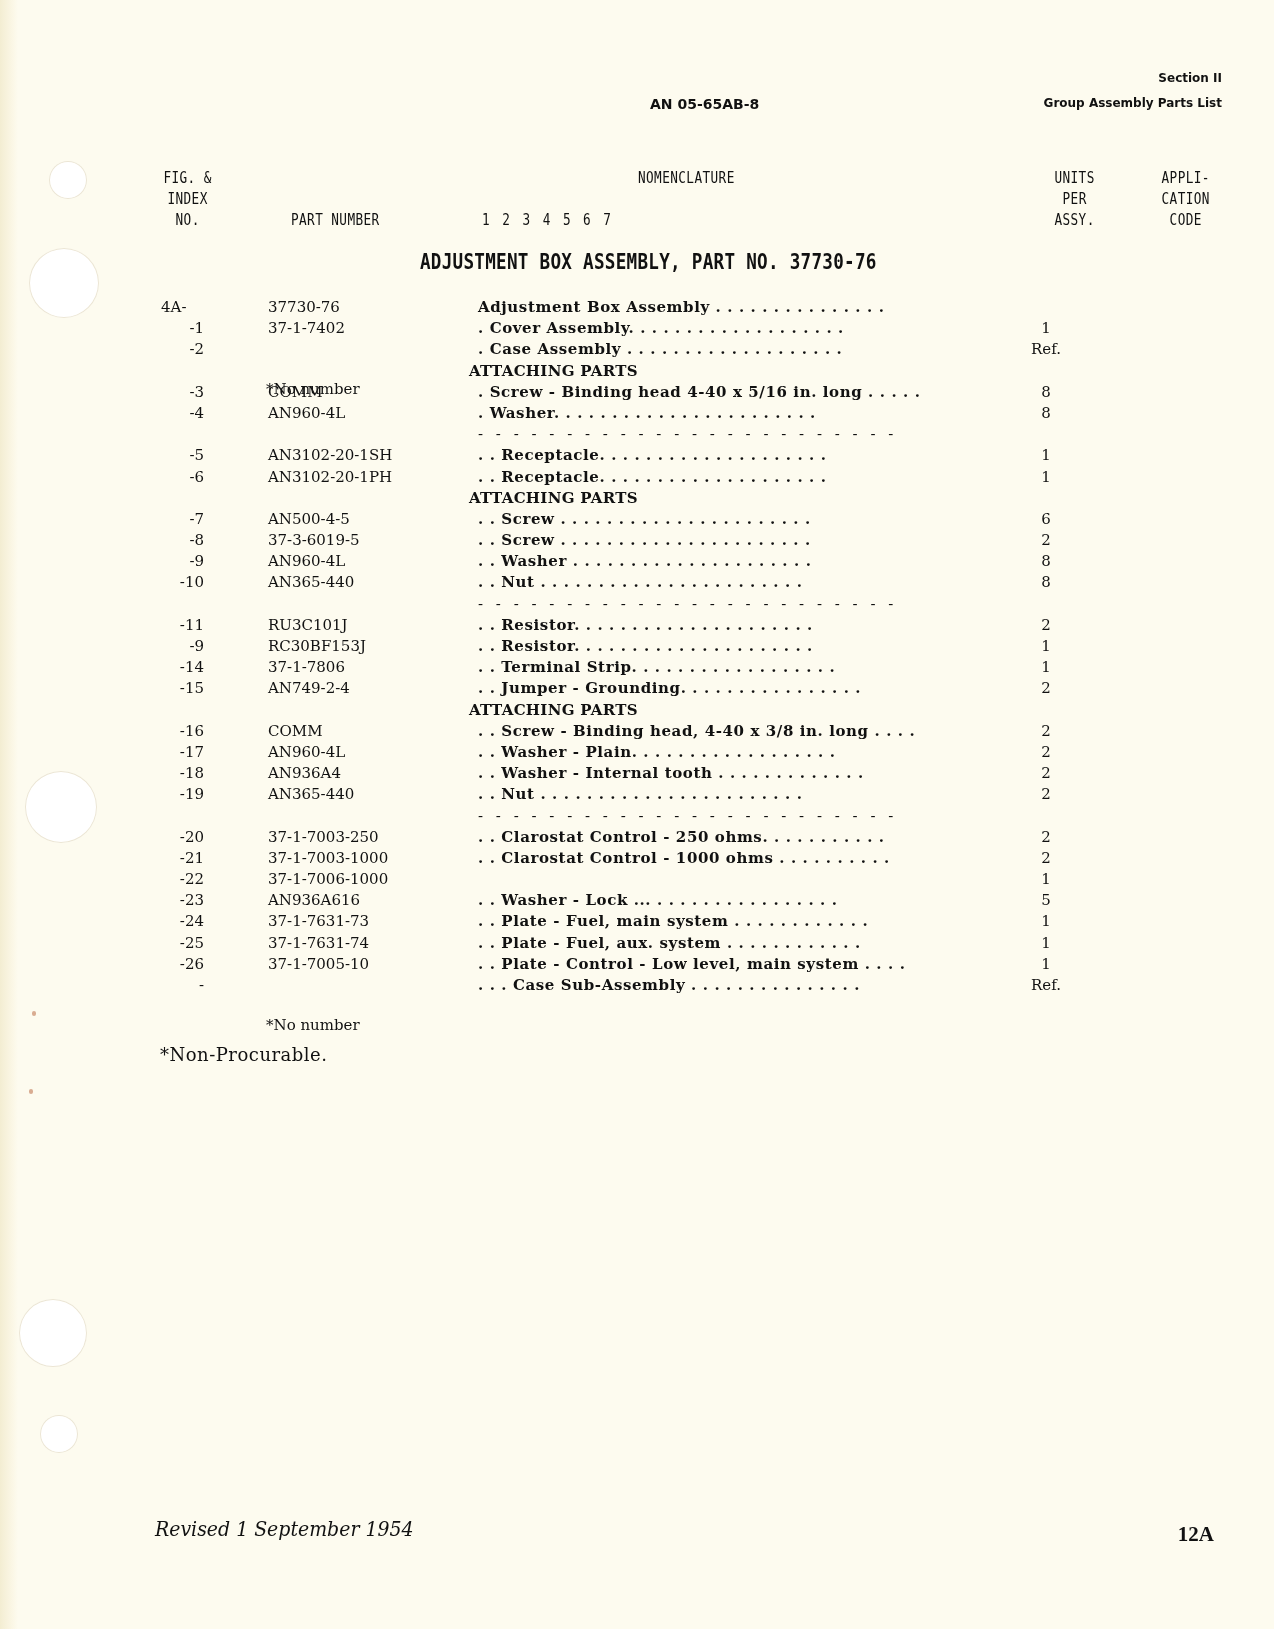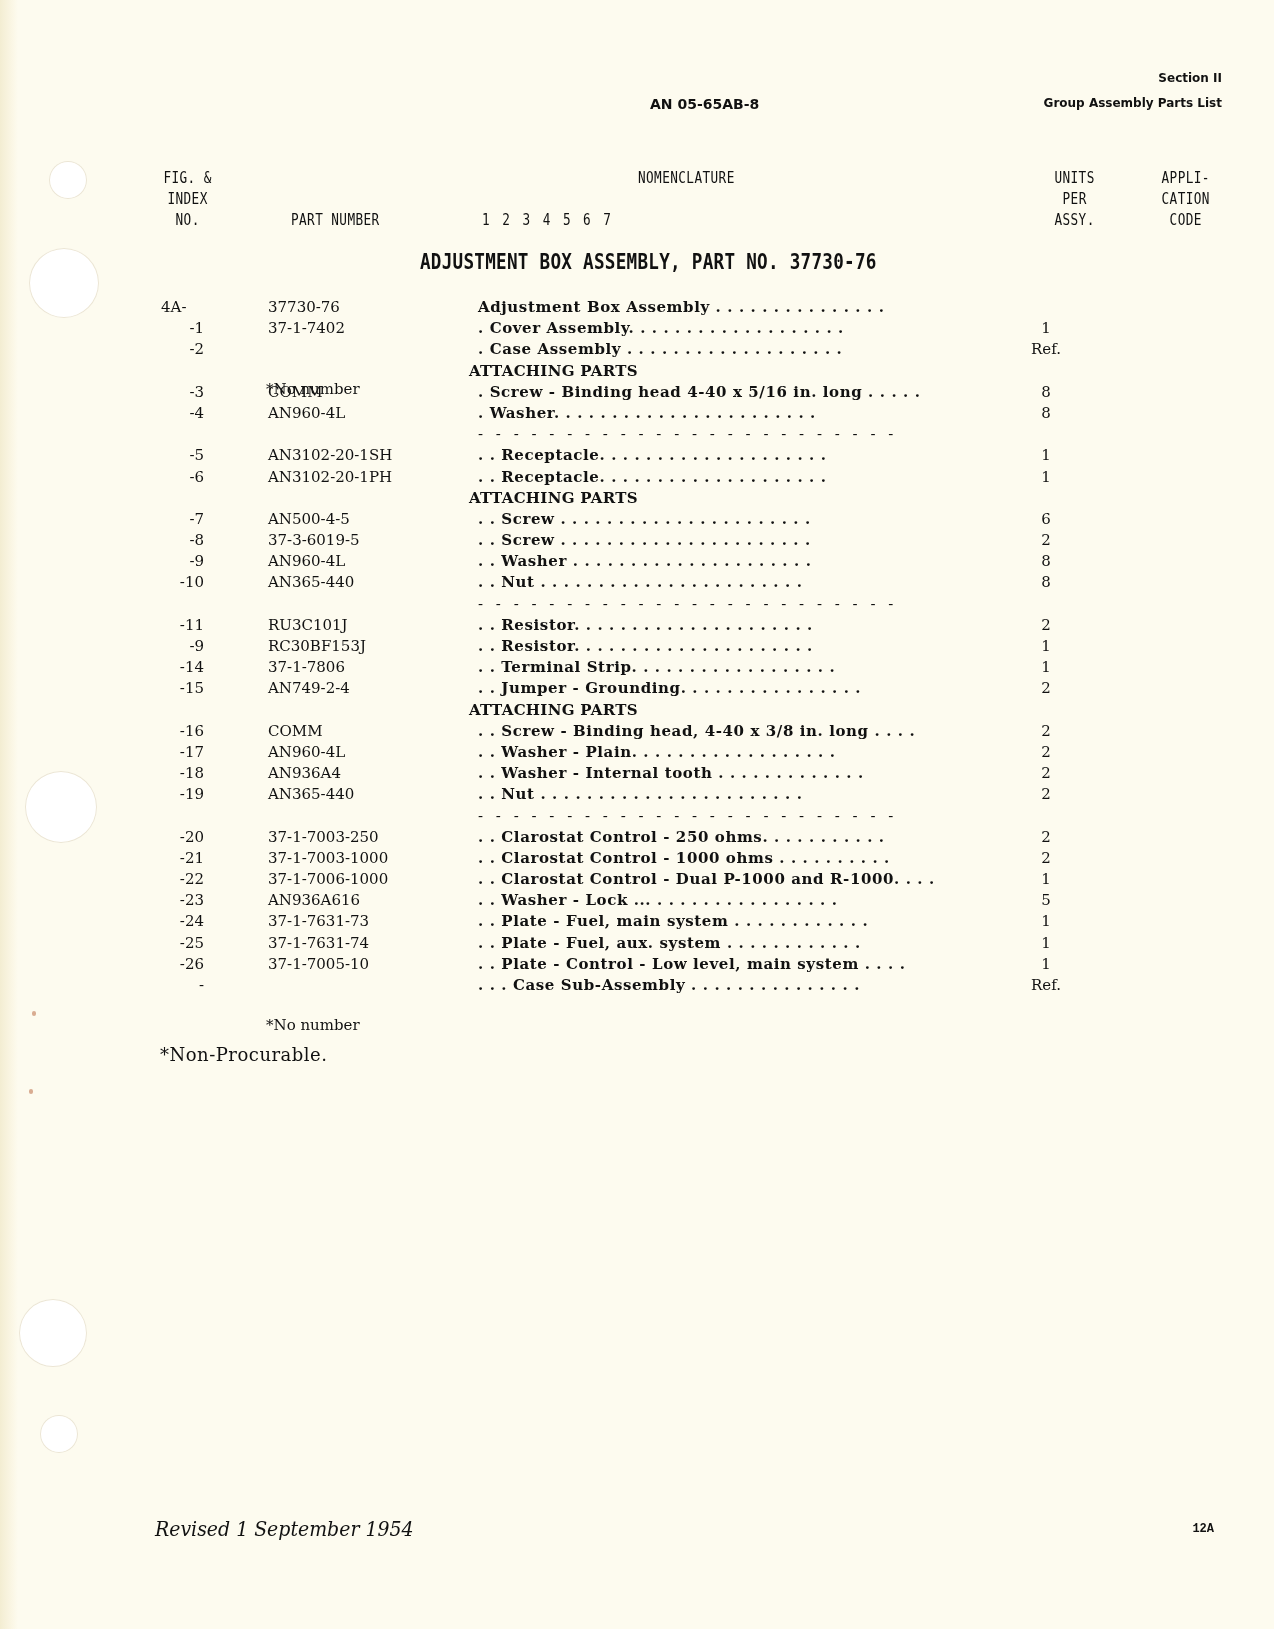--- a/index.html
+++ b/index.html
@@ -38,21 +38,21 @@
     .c-idx.first { left: 161px; width: auto; text-align: left; }
     .c-part { left: 268px; }
     .c-part.star { left: 266px; margin-top: 40px; }
     .c-nom { left: 478px; letter-spacing: 0.6px; font-weight: bold; }
     .c-nom.hdr { left: 469px; letter-spacing: 0.3px; }
     .c-units { left: 1020px; width: 52px; text-align: center; }
     .dashes { left: 478px; letter-spacing: 4px; }
 
     .footnote { position: absolute; left: 160px; top: 1044px; font-family: "DejaVu Serif", serif; font-size: 18px; letter-spacing: 0.5px; }
     .footer-rev { position: absolute; left: 155px; top: 1517px; font-family: "DejaVu Serif", serif; font-style: italic; font-size: 21px; transform: scaleX(0.9); transform-origin: left top; }
-    .footer-page { position: absolute; right: 60px; top: 1522px; font-family: Liberation Mono, monospace; font-weight: bold; font-size: 12px; }
+    .footer-page { position: absolute; right: 60px; top: 1522px; font-family: Liberation Serif, serif; font-weight: bold; font-size: 21px; }
   </style>
 </head>
 <body>
 
 <div class="page-edge"></div>
 <div class="hole" style="left:49px;top:161px;width:38px;height:38px;"></div>
 <div class="hole" style="left:29px;top:248px;width:70px;height:70px;"></div>
 <div class="hole" style="left:25px;top:771px;width:72px;height:72px;"></div>
 <div class="hole" style="left:19px;top:1299px;width:68px;height:68px;"></div>
 <div class="hole" style="left:40px;top:1415px;width:38px;height:38px;"></div>
@@ -227,21 +227,20 @@
     </div>
     <div class="row">
       <span class="c-idx">-21</span>
       <span class="c-part">37-1-7003-1000</span>
       <span class="c-nom">. . Clarostat Control - 1000 ohms . . . . . . . . . .</span>
       <span class="c-units">2</span>
     </div>
     <div class="row">
       <span class="c-idx">-22</span>
       <span class="c-part">37-1-7006-1000</span>
-      <span class="c-nom">. . Clarostat Control - Dual P-1000 and R-1000. . . .</span>
       <span class="c-units">1</span>
     </div>
     <div class="row">
       <span class="c-idx">-23</span>
       <span class="c-part">AN936A616</span>
       <span class="c-nom">. . Washer - Lock ... . . . . . . . . . . . . . . . .</span>
       <span class="c-units">5</span>
     </div>
     <div class="row">
       <span class="c-idx">-24</span>

